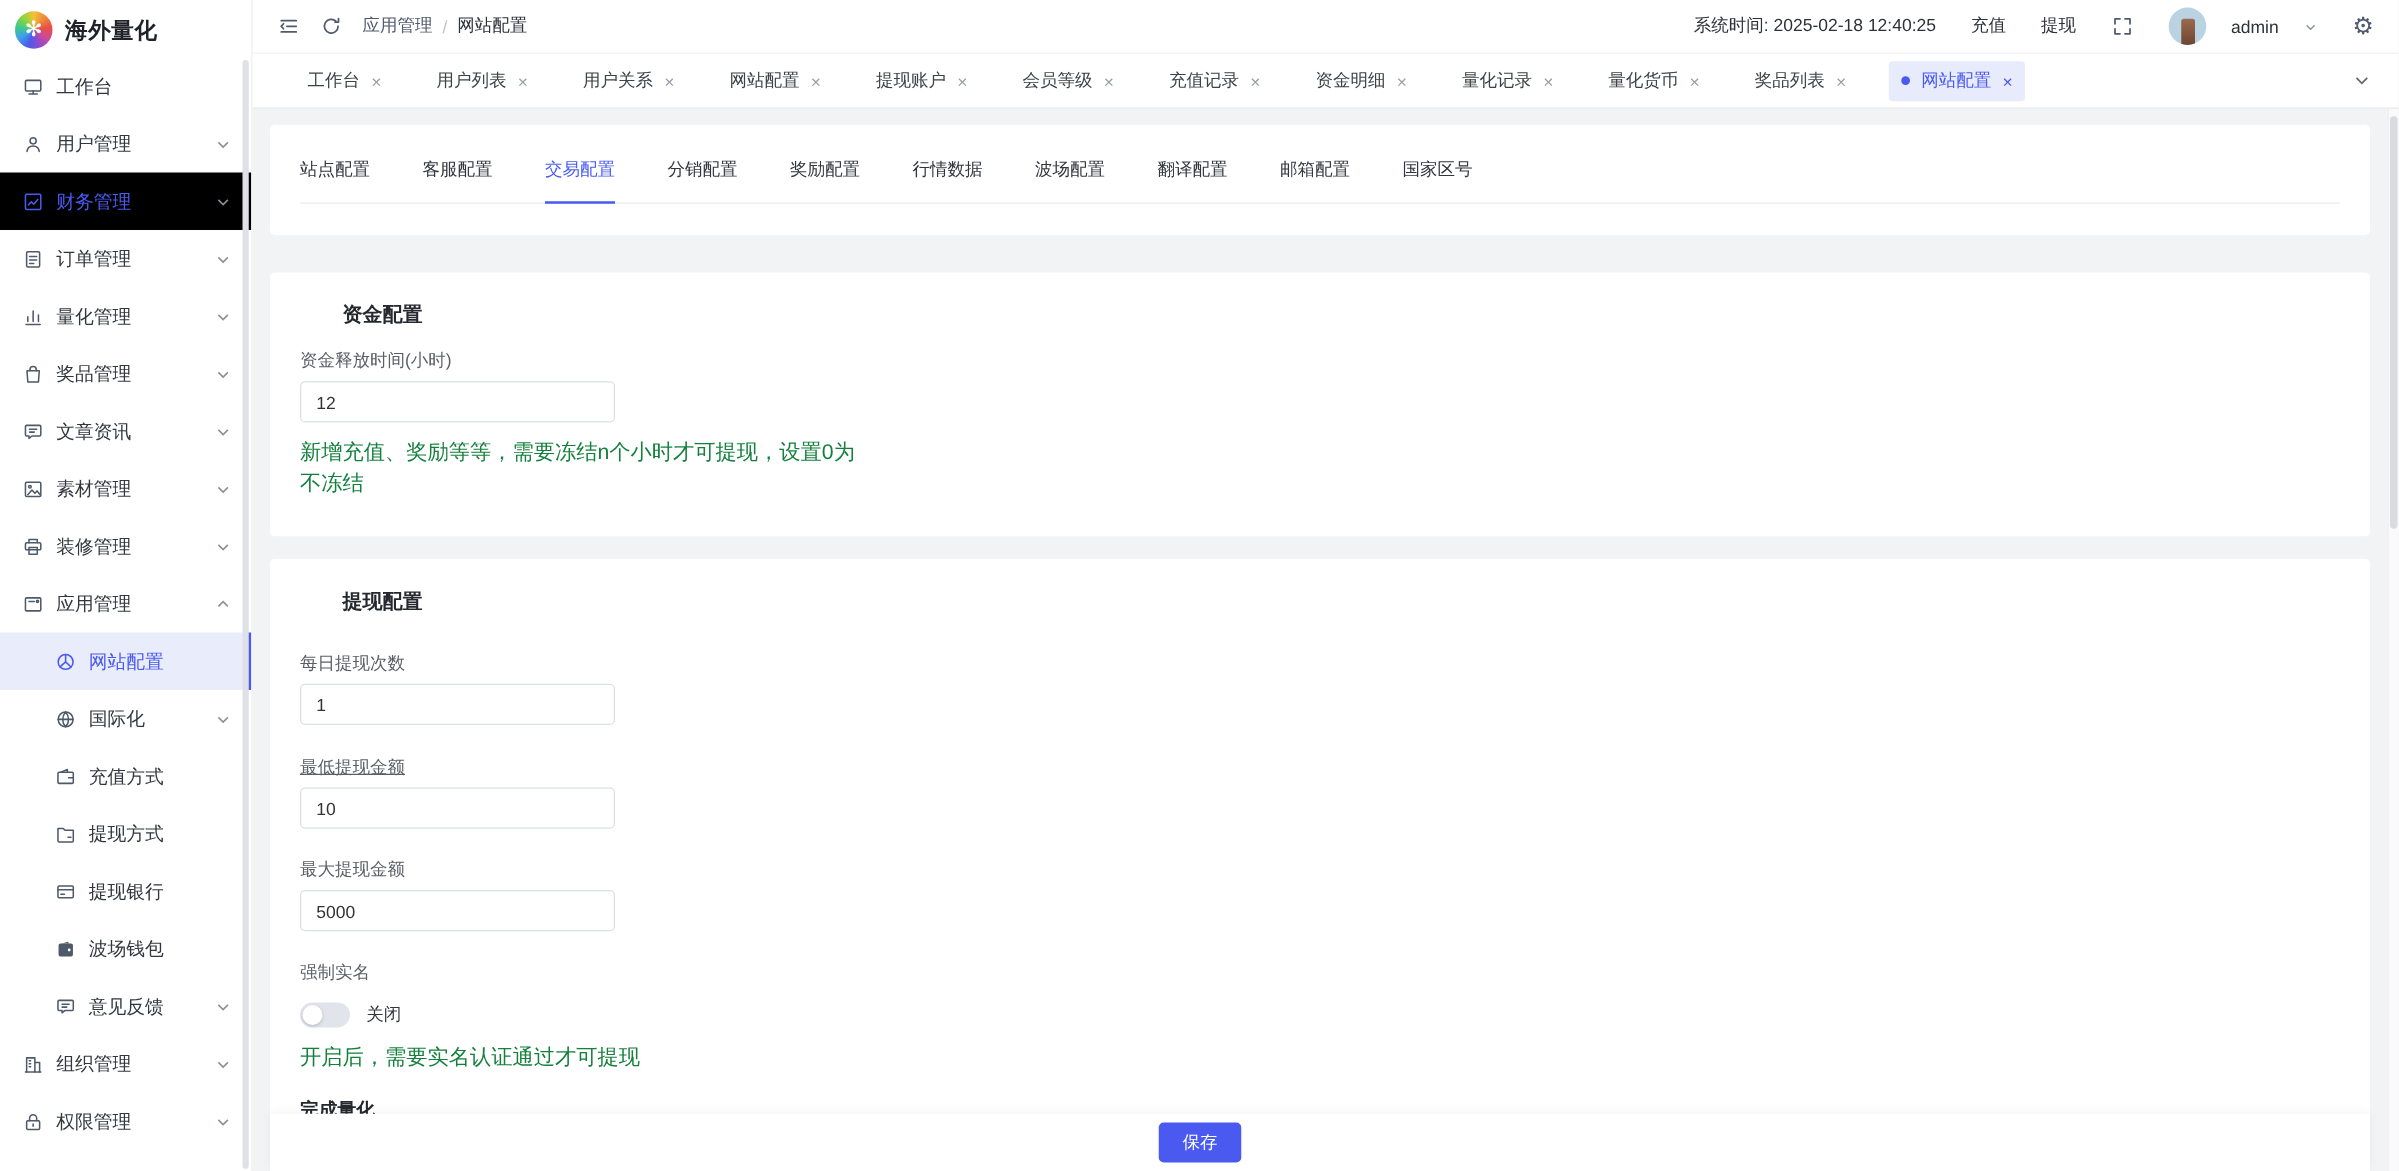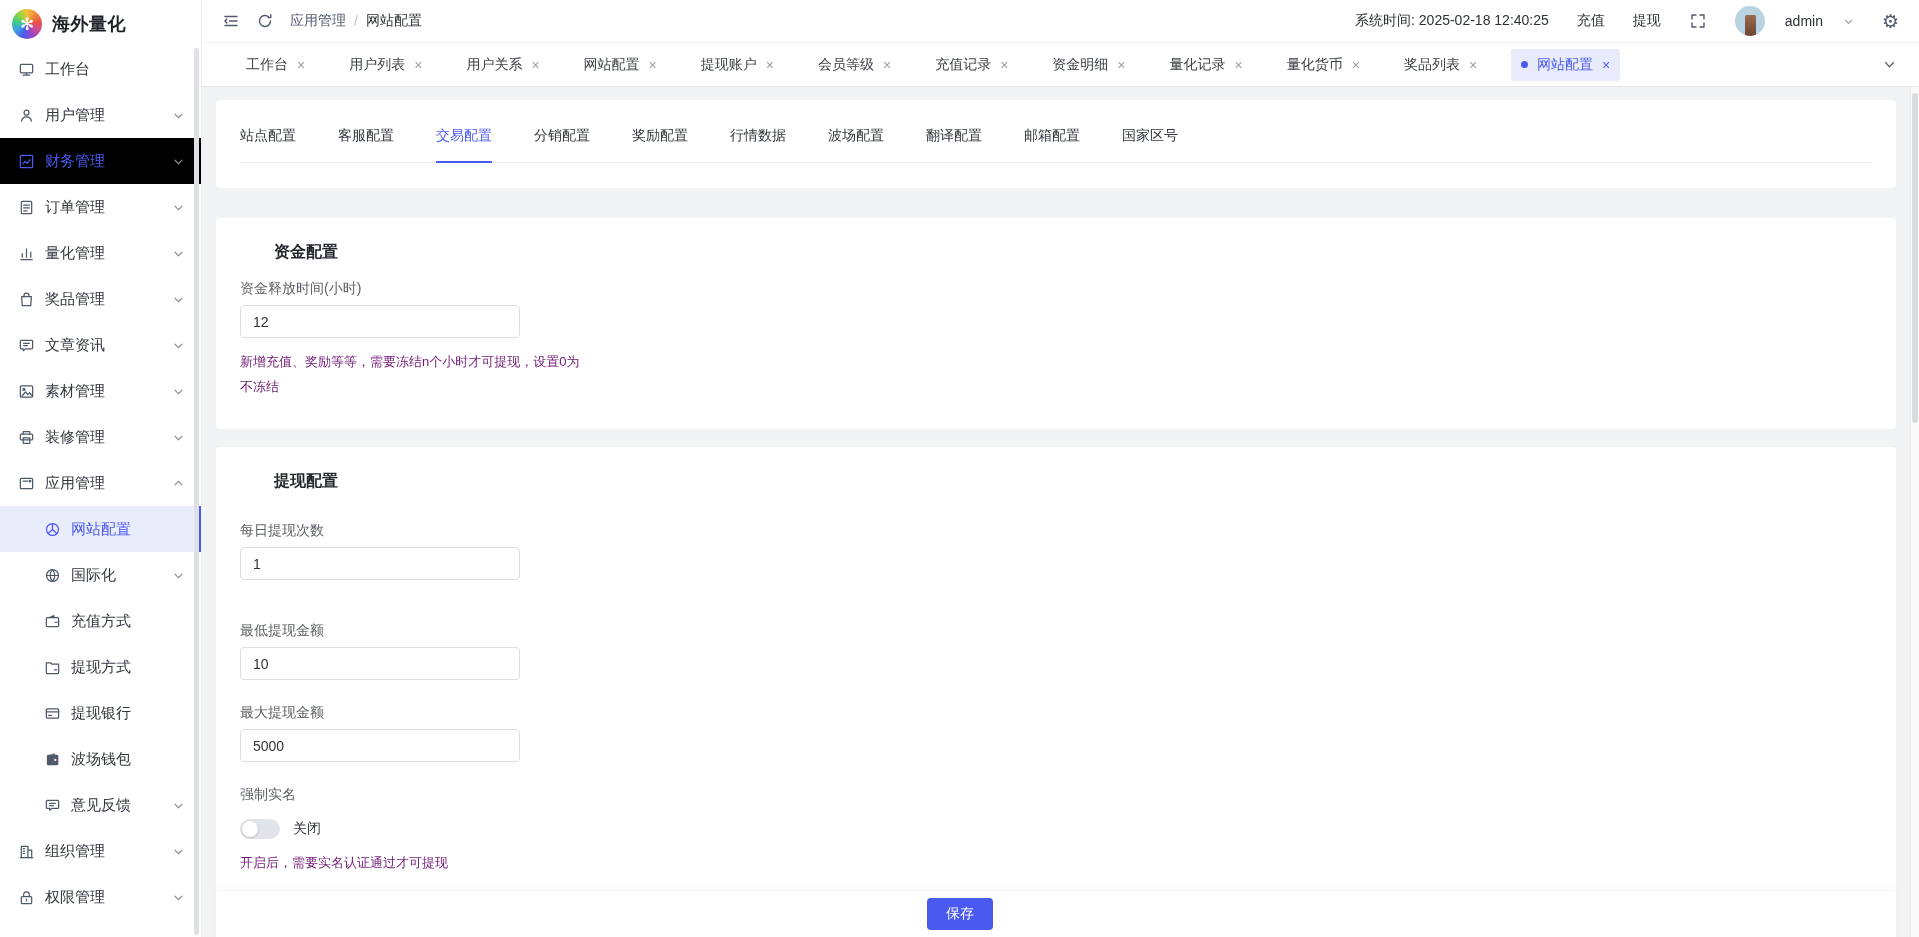--- a/index.html
+++ b/index.html
@@ -72,26 +72,26 @@
 
   .card-tabs { height:88px; margin-bottom:30px; padding:0 24px; }
   .cfg-tabs-row { display:flex; gap:42px; padding-top:27px; border-bottom:1px solid #ececec; }
   .cfg-tab { font-size:14px; color:#32363e; padding-bottom:16px; cursor:pointer; white-space:nowrap; }
   .cfg-tab.active { color:#4a5af0; border-bottom:2px solid #4a5af0; margin-bottom:-1px; font-weight:500; }
 
   .card-fund { height:211px; margin-bottom:18px; padding:18px 24px; }
   .card-withdraw { height:490px; padding:18px 24px; }
   .section-title { font-size:16px; font-weight:600; color:#25282e; padding-top:6px;margin-left:34px; }
   .field-label { font-size:14px; color:#5c5f66; margin-top:17px; }
-  .field-label.mt25 { margin-top:42px; }
+  .field-label.mt25 { margin-top:25px;text-decoration:underline; }
   .field-label.mt24 { margin-top:24px; }
-  .text-input { display:block; margin-top:7px; width:280px; height:33px; border:1px solid #dcdfe6;
+  .text-input { display:block; margin-top:7px; width:252px; height:33px; border:1px solid #dcdfe6;
                 border-radius:4px; font-size:14px; color:#333; padding:0 12px; outline:none; background:#fff;
                 font-family:"Liberation Sans","DejaVu Sans",sans-serif; }
-  .hint { font-size:13px; color:#701a75; margin-top:11px; line-height:25px; }
+  .hint { font-size:17px; color:#15803d; margin-top:11px; line-height:25px; }
   .hint.tight { margin-top:13px; line-height:17px; }
   .toggle-row { display:flex; align-items:center; gap:13px; margin-top:13px; height:24px; }
   .toggle { width:40px; height:20px; border-radius:10px; background:#e1e4ea; position:relative; cursor:pointer; }
   .toggle::after { content:""; position:absolute; left:2px; top:2px; width:16px; height:16px;
                    border-radius:50%; background:#fff; box-shadow:0 1px 3px rgba(0,0,0,.18); }
   .toggle-label { font-size:14px; color:#32363e; }
   .subsection-title { font-size:15px; font-weight:600; color:#25282e; margin-top:25px; }
 
   .save-bar { position:absolute; left:14px; right:14px; bottom:0; height:46px; background:#fff;
               box-shadow:0 -2px 8px rgba(0,0,0,.04); z-index:8; }

